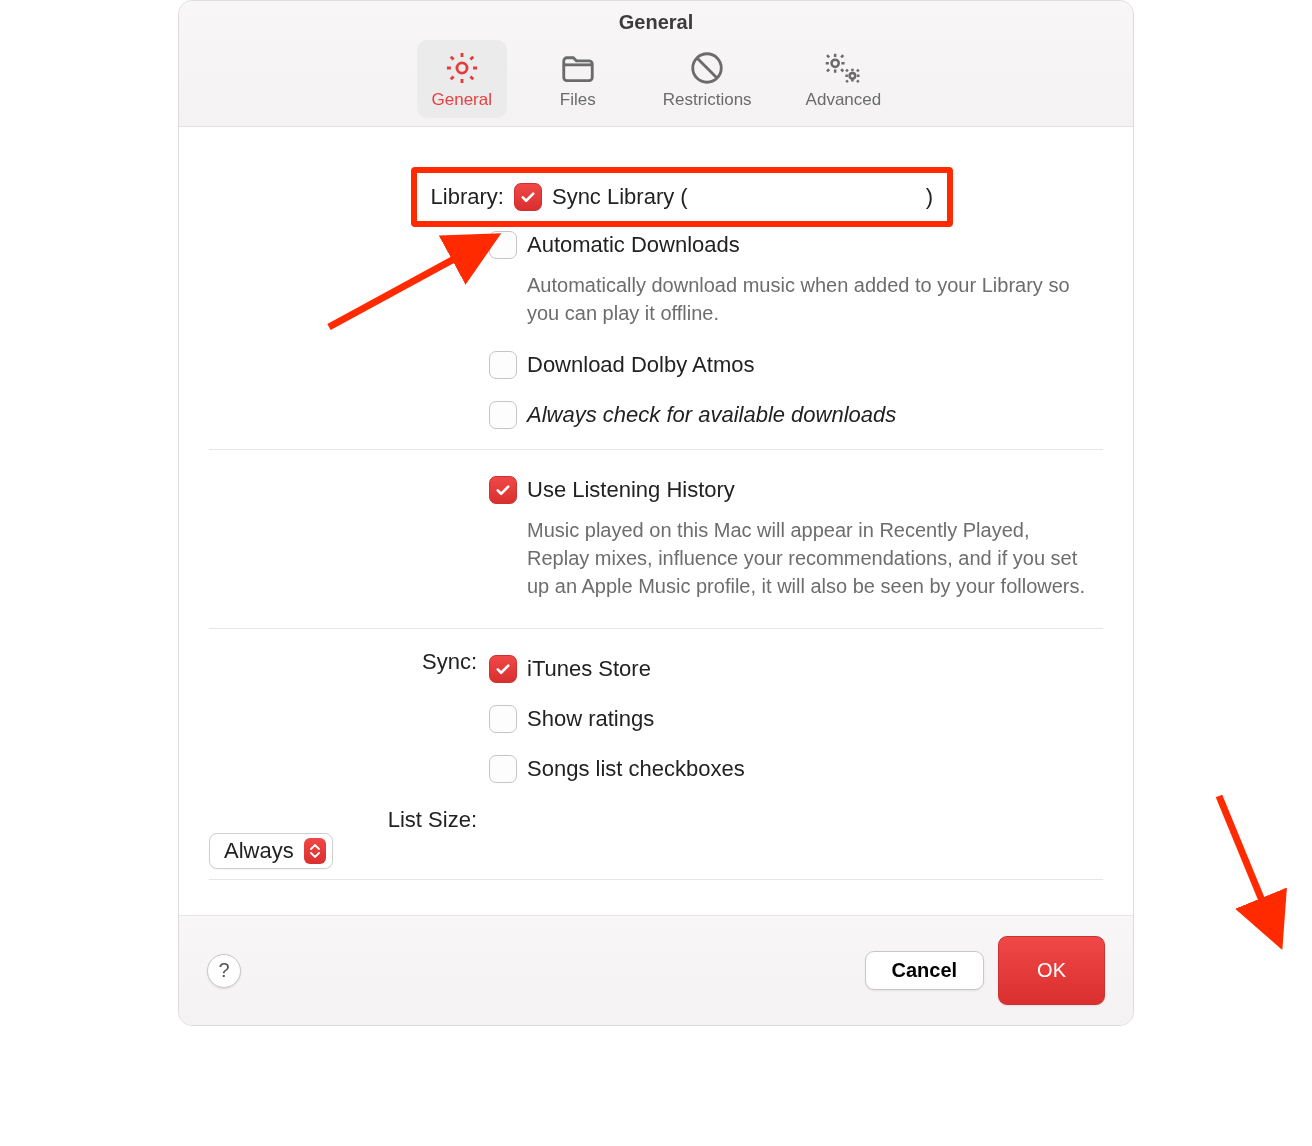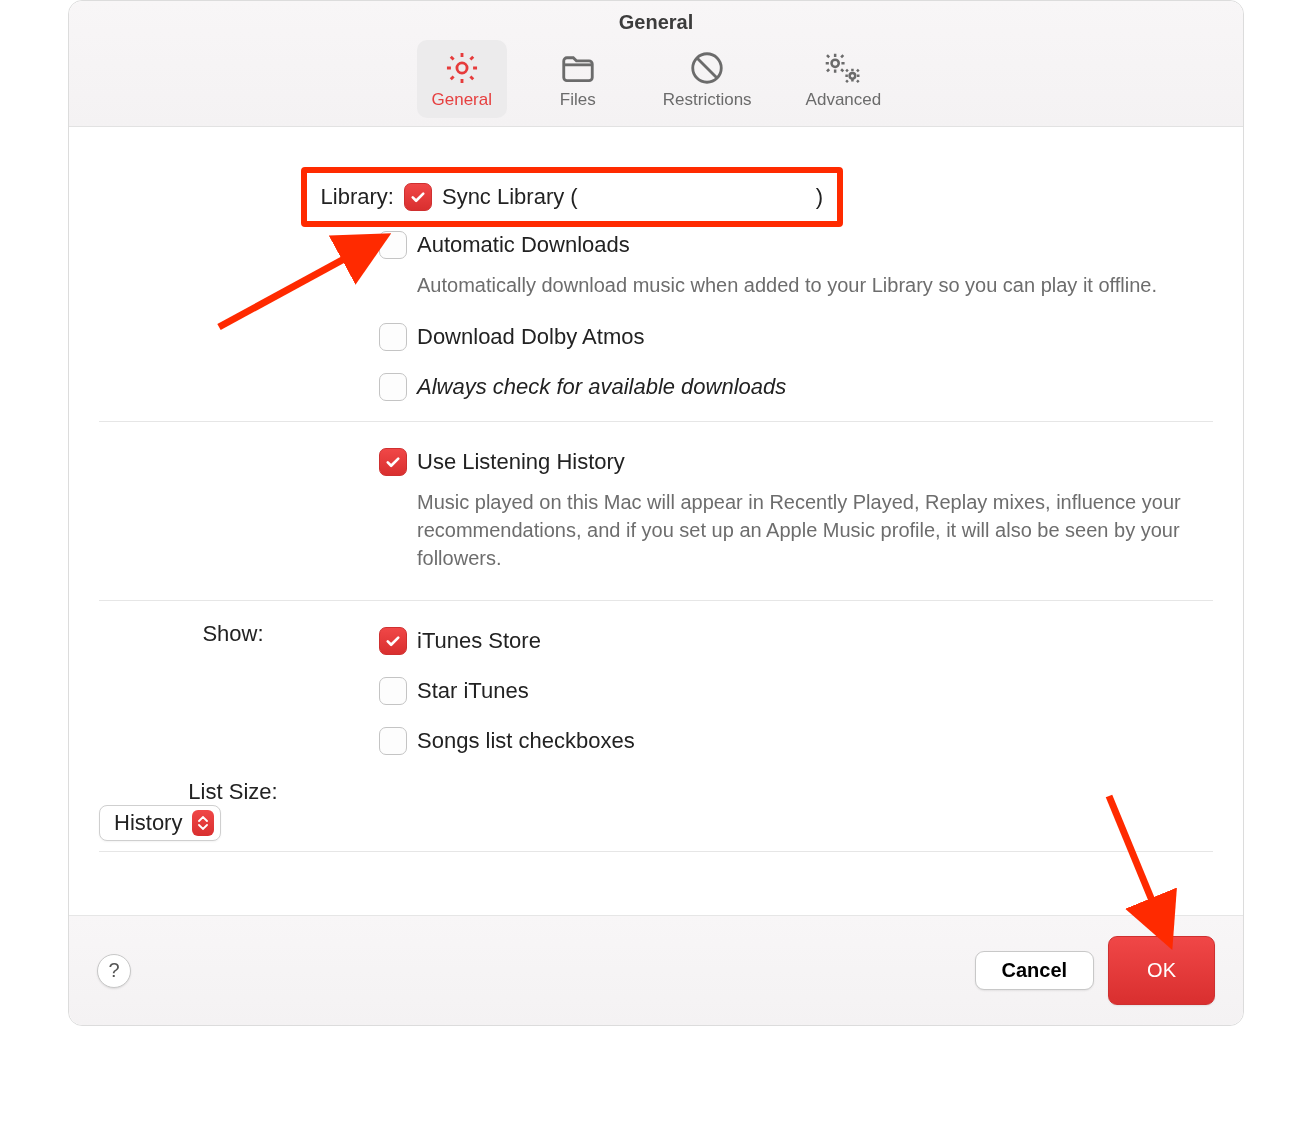--- a/index.html
+++ b/index.html
@@ -6,21 +6,21 @@
     body {
       font-family: -apple-system, "Helvetica Neue", Helvetica, Arial, sans-serif;
       background: #fff;
       width: 1312px;
       height: 1146px;
       overflow: hidden;
       font-size: 22px;
       color: #222;
     }
     .window {
-      width: 1176px;
+      width: 956px;
       height: 1026px;
       margin: 0 auto;
       background: #fff;
       border: 1px solid #dcdcdc;
       border-radius: 14px;
       display: flex;
       flex-direction: column;
       position: relative;
     }
     .header {
@@ -60,21 +60,21 @@
       overflow: auto;
       padding: 20px 30px 10px 30px;
     }
     .section-row {
       display: flex;
       align-items: flex-start;
       margin-bottom: 6px;
     }
     .label-col {
       width: 280px;
-      text-align: center;
+      text-align: right;
       padding-right: 12px;
       padding-top: 4px;
       font-size: 22px;
       color: #222;
     }
     .ctrl-col {
       flex: 1;
       padding-right: 10px;
     }
     .cb-row {
@@ -297,46 +297,46 @@
           </span>
           <span class="cbtext">Use Listening History</span>
         </div>
         <div class="desc">Music played on this Mac will appear in Recently Played, Replay mixes, influence your recommendations, and if you set up an Apple Music profile, it will also be seen by your followers.</div>
       </div>
     </div>
 
     <hr class="divider">
 
     <div class="section-row">
-      <div class="label-col">Show:</div>
+      <div class="label-col">Sync:</div>
       <div class="ctrl-col">
         <div class="cb-row">
           <span class="checkbox checked">
             <svg width="18" height="18" viewBox="0 0 24 24" fill="none" stroke="#fff" stroke-width="3.5" stroke-linecap="round" stroke-linejoin="round">
                 <path d="M5 12.5l4.5 4.5L19 7.5"></path>
               </svg>
           </span>
           <span class="cbtext">iTunes Store</span>
         </div>
         <div class="cb-row" style="margin-top:10px;">
           <span class="checkbox"></span>
-          <span class="cbtext">Star iTunes</span>
+          <span class="cbtext">Show ratings</span>
         </div>
         <div class="cb-row" style="margin-top:10px;">
           <span class="checkbox"></span>
           <span class="cbtext">Songs list checkboxes</span>
         </div>
       </div>
     </div>
 
     <div class="section-row" style="margin-top:10px;flex-direction:column;">
       <div class="label-col">List Size:</div>
       <div class="ctrl-col">
         <div class="select">
-          <span>History</span>
+          <span>Always</span>
           <span class="select-stepper">
             <svg width="10" height="7" viewBox="0 0 10 7">
                 <path d="M1 5l4-4 4 4" stroke="#fff" stroke-width="1.8" fill="none" stroke-linecap="round"></path>
               </svg>
             <svg width="10" height="7" viewBox="0 0 10 7">
                 <path d="M1 2l4 4 4-4" stroke="#fff" stroke-width="1.8" fill="none" stroke-linecap="round"></path>
               </svg>
           </span>
         </div>
       </div>

